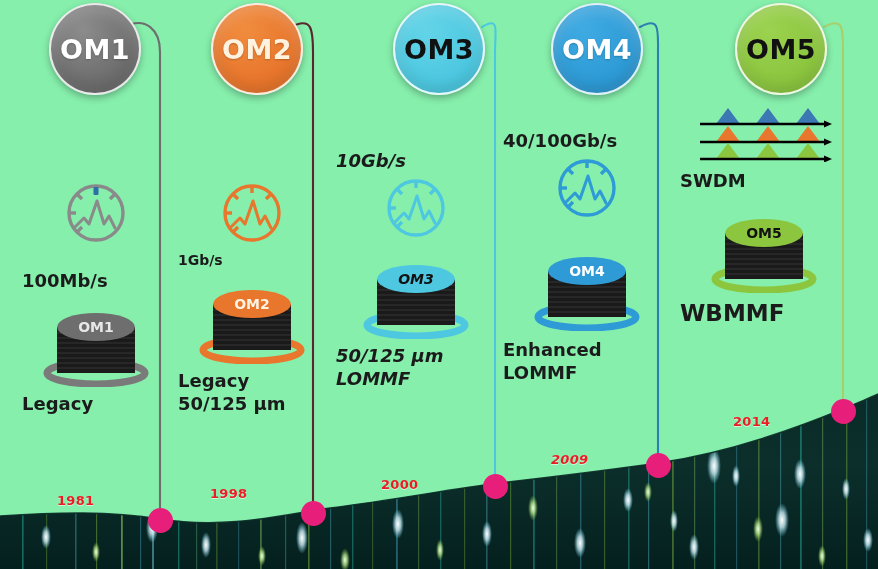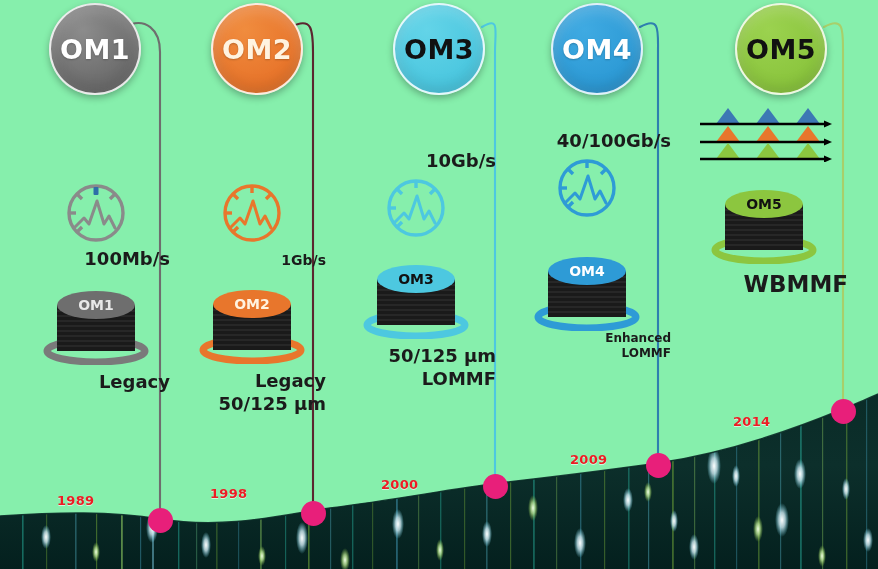--- a/index.html
+++ b/index.html
@@ -24,21 +24,21 @@
     display:flex; align-items:center; justify-content:center;
     font-weight:bold;
     letter-spacing:.5px;
     box-shadow:0 3px 7px rgba(0,0,0,.28), inset 0 -6px 14px rgba(0,0,0,.10), inset 0 6px 14px rgba(255,255,255,.22);
     border:2px solid rgba(255,255,255,.85);
     text-shadow:0 1px 2px rgba(0,0,0,.22);
     user-select:none;
   }
 
   
-  .col { position:absolute; text-align:right; }
+  .col { position:absolute; text-align:left; }
   .speed-label {
     font-weight:bold;
     color:#1b1b1b;
     white-space:nowrap;
   }
   .caption {
     font-weight:bold;
     color:#1b1b1b;
     line-height:1.25;
     white-space:nowrap;
@@ -220,21 +220,21 @@
       <g stroke="#8A8A8A" stroke-width="3.4" stroke-linecap="butt">
         <line x1="33" y1="6.5" x2="33" y2="13"></line>
         <line x1="14.5" y1="14.5" x2="19" y2="19"></line>
         <line x1="6.5" y1="33" x2="13" y2="33"></line>
         <line x1="14.5" y1="51.5" x2="19" y2="47"></line>
         <line x1="51.5" y1="14.5" x2="47" y2="19"></line>
       </g>
       <rect x="30.5" y="7" width="5" height="8" rx="1" fill="#2E6FA8"></rect>
       <path d="M12,47 L21,38 L26,44 L34,21 L41,44 L46,36 L52,48" fill="none" stroke="#8A8A8A" stroke-width="3" stroke-linejoin="round" stroke-linecap="round"></path>
     </svg>
-    <div class="speed-label" style="font-size:18px;margin-top:2px;">100Mb/s</div>
+    <div class="speed-label" style="font-size:18px;margin-top:24px;">100Mb/s</div>
 
     <svg class="spool" width="120" height="80" viewBox="0 0 120 80" style="margin-top:16px;">
       <ellipse cx="60" cy="66" rx="49" ry="11" fill="none" stroke="#7A7A7A" stroke-width="7"></ellipse>
       <rect x="21" y="20" width="78" height="46" fill="#1A1A1A"></rect>
       <g stroke="#3A3A3A" stroke-width="1" opacity=".85">
         <line x1="21" y1="26" x2="99" y2="26"></line>
           <line x1="21" y1="31" x2="99" y2="31"></line>
         <line x1="21" y1="36" x2="99" y2="36"></line>
           <line x1="21" y1="41" x2="99" y2="41"></line>
         <line x1="21" y1="46" x2="99" y2="46"></line>
@@ -281,21 +281,21 @@
       <ellipse cx="60" cy="20" rx="39" ry="14" fill="#E8762C"></ellipse>
       <text x="60" y="25" text-anchor="middle" font-family="DejaVu Sans, sans-serif" font-size="14" font-weight="bold" fill="#FFF3E0">OM2</text>
     </svg>
 
     <div class="caption" style="font-size:18px;margin-top:6px;">
       <div>Legacy</div>
       <div>50/125 µm</div>
     </div>
   </div>
 
-  <div class="col" style="left:336px;top:150px;width:160px;">
+  <div class="col" style="left:336px;top:150px;width:160px;font-style:italic;">
     <div class="speed-label" style="font-size:18px;">10Gb/s</div>
     <svg class="gauge" width="66" height="66" viewBox="0 0 66 66" style="margin-top:4px;">
       <circle cx="33" cy="33" r="27" fill="none" stroke="#4DC8E0" stroke-width="3.4"></circle>
       <g stroke="#4DC8E0" stroke-width="3.4">
         <line x1="33" y1="6.5" x2="33" y2="13"></line>
         <line x1="14.5" y1="14.5" x2="19" y2="19"></line>
         <line x1="6.5" y1="33" x2="13" y2="33"></line>
         <line x1="14.5" y1="51.5" x2="19" y2="47"></line>
         <line x1="51.5" y1="14.5" x2="47" y2="19"></line>
       </g>
@@ -349,21 +349,21 @@
           <line x1="21" y1="41" x2="99" y2="41"></line>
         <line x1="21" y1="46" x2="99" y2="46"></line>
           <line x1="21" y1="51" x2="99" y2="51"></line>
         <line x1="21" y1="56" x2="99" y2="56"></line>
           <line x1="21" y1="61" x2="99" y2="61"></line>
       </g>
       <ellipse cx="60" cy="20" rx="39" ry="14" fill="#2E9BD6"></ellipse>
       <text x="60" y="25" text-anchor="middle" font-family="DejaVu Sans, sans-serif" font-size="14" font-weight="bold" fill="#FFFFFF">OM4</text>
     </svg>
 
-    <div class="caption" style="font-size:12px;margin-top:0;">
+    <div class="caption" style="font-size:18px;margin-top:8px;">
       <div>Enhanced</div>
       <div>LOMMF</div>
     </div>
   </div>
 
   <div class="col" style="left:680px;top:104px;width:168px;">
     <svg class="swdm" width="140" height="58" viewBox="0 0 140 58">
 
       <g>
         <polygon points="22,20 34,4 46,20" fill="#3C78B4"></polygon>
@@ -382,20 +382,21 @@
       </g>
 
       <g>
         <polygon points="22,55 34,39 46,55" fill="#8CC63F"></polygon>
         <polygon points="62,55 74,39 86,55" fill="#8CC63F"></polygon>
         <polygon points="102,55 114,39 126,55" fill="#8CC63F"></polygon>
         <line x1="6" y1="55" x2="130" y2="55" stroke="#000" stroke-width="2.6"></line>
         <polygon points="130,51.4 138,55 130,58.6" fill="#000"></polygon>
       </g>
     </svg>
+    <div class="speed-label" style="font-size:18px;margin-top:8px;">SWDM</div>
 
     <svg class="spool" width="120" height="80" viewBox="0 0 120 80" style="margin-top:22px;">
       <ellipse cx="60" cy="66" rx="49" ry="11" fill="none" stroke="#8CC63F" stroke-width="7"></ellipse>
       <rect x="21" y="20" width="78" height="46" fill="#1A1A1A"></rect>
       <g stroke="#3A3A3A" stroke-width="1" opacity=".85">
         <line x1="21" y1="26" x2="99" y2="26"></line>
           <line x1="21" y1="31" x2="99" y2="31"></line>
         <line x1="21" y1="36" x2="99" y2="36"></line>
           <line x1="21" y1="41" x2="99" y2="41"></line>
         <line x1="21" y1="46" x2="99" y2="46"></line>
@@ -411,19 +412,19 @@
       <div>WBMMF</div>
     </div>
   </div>
 
   <div class="dot" style="left:148px;top:508px;width:25px;height:25px;background:#E81F7A;"></div>
   <div class="dot" style="left:301px;top:501px;width:25px;height:25px;background:#E81F7A;"></div>
   <div class="dot" style="left:483px;top:474px;width:25px;height:25px;background:#E81F7A;"></div>
   <div class="dot" style="left:646px;top:453px;width:25px;height:25px;background:#E81F7A;"></div>
   <div class="dot" style="left:831px;top:399px;width:25px;height:25px;background:#E81F7A;"></div>
 
-  <div class="year" style="left:57px;top:493px;">1989</div>
+  <div class="year" style="left:57px;top:493px;">1981</div>
   <div class="year" style="left:210px;top:486px;text-align:right;">1998</div>
   <div class="year" style="left:381px;top:477px;">2000</div>
-  <div class="year" style="left:570px;top:452px;">2009</div>
+  <div class="year" style="left:551px;top:452px;font-style:italic;">2009</div>
   <div class="year" style="left:733px;top:414px;">2014</div>
 
 </div>
 
 </body></html>

